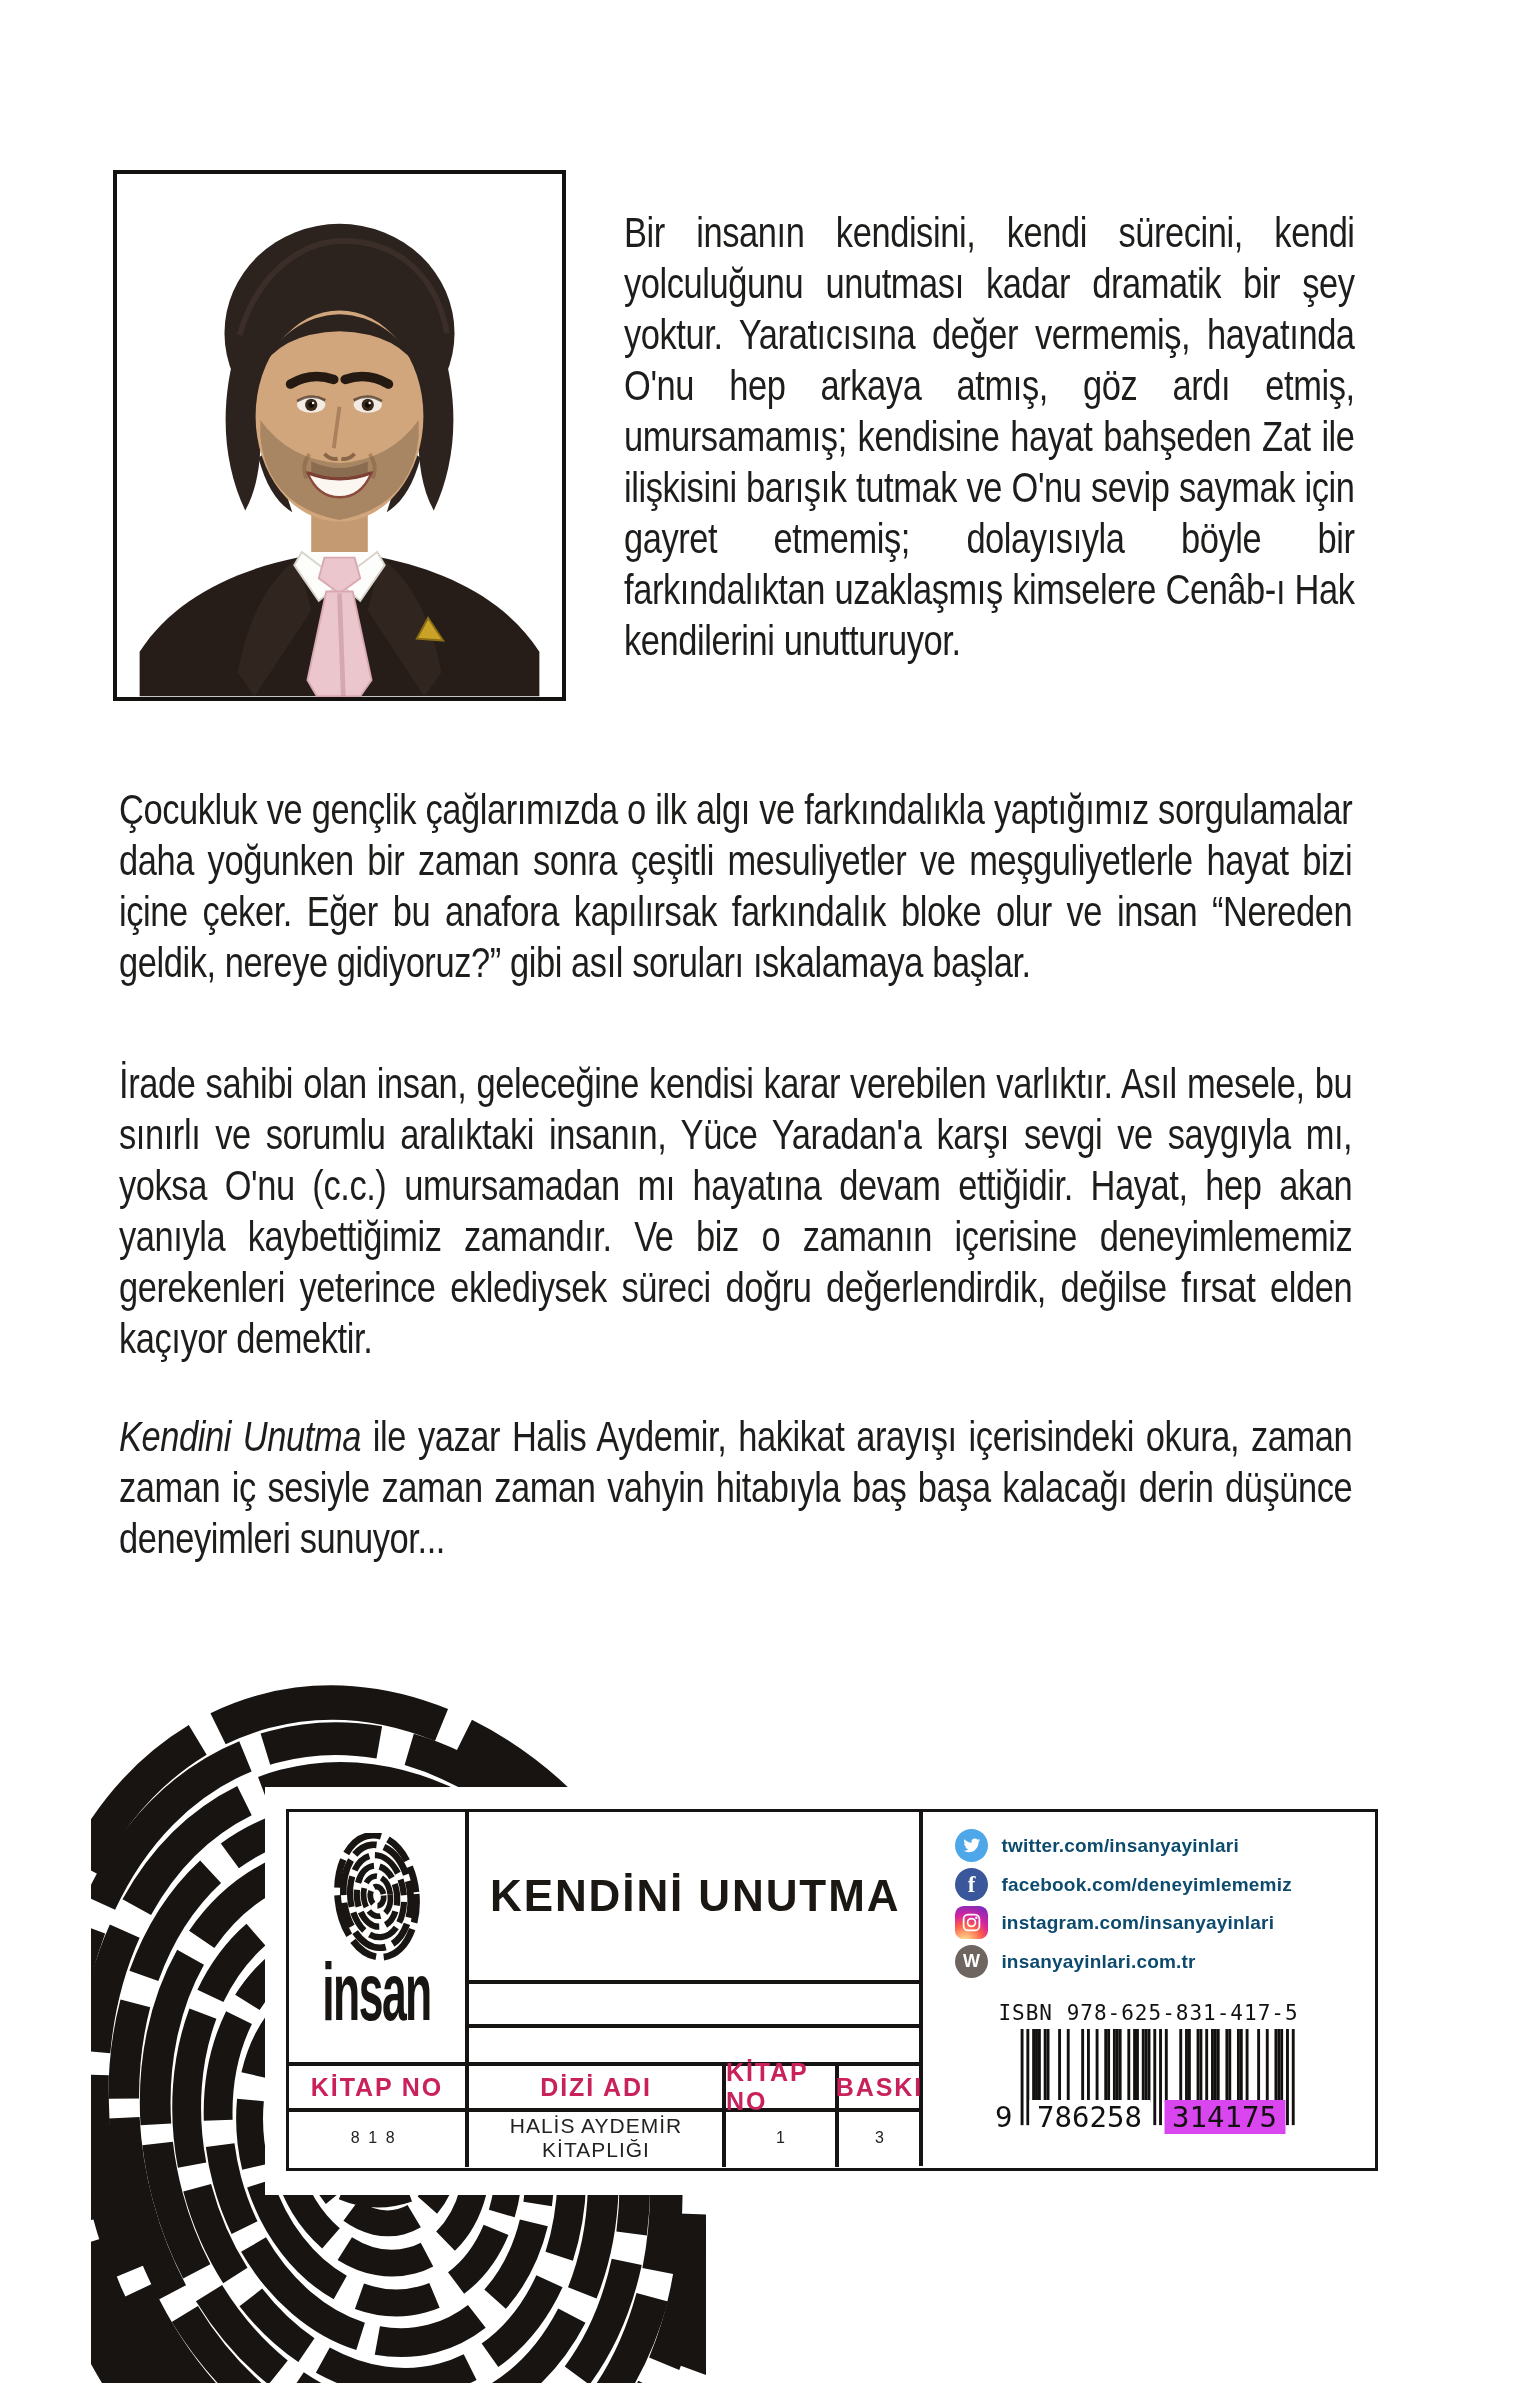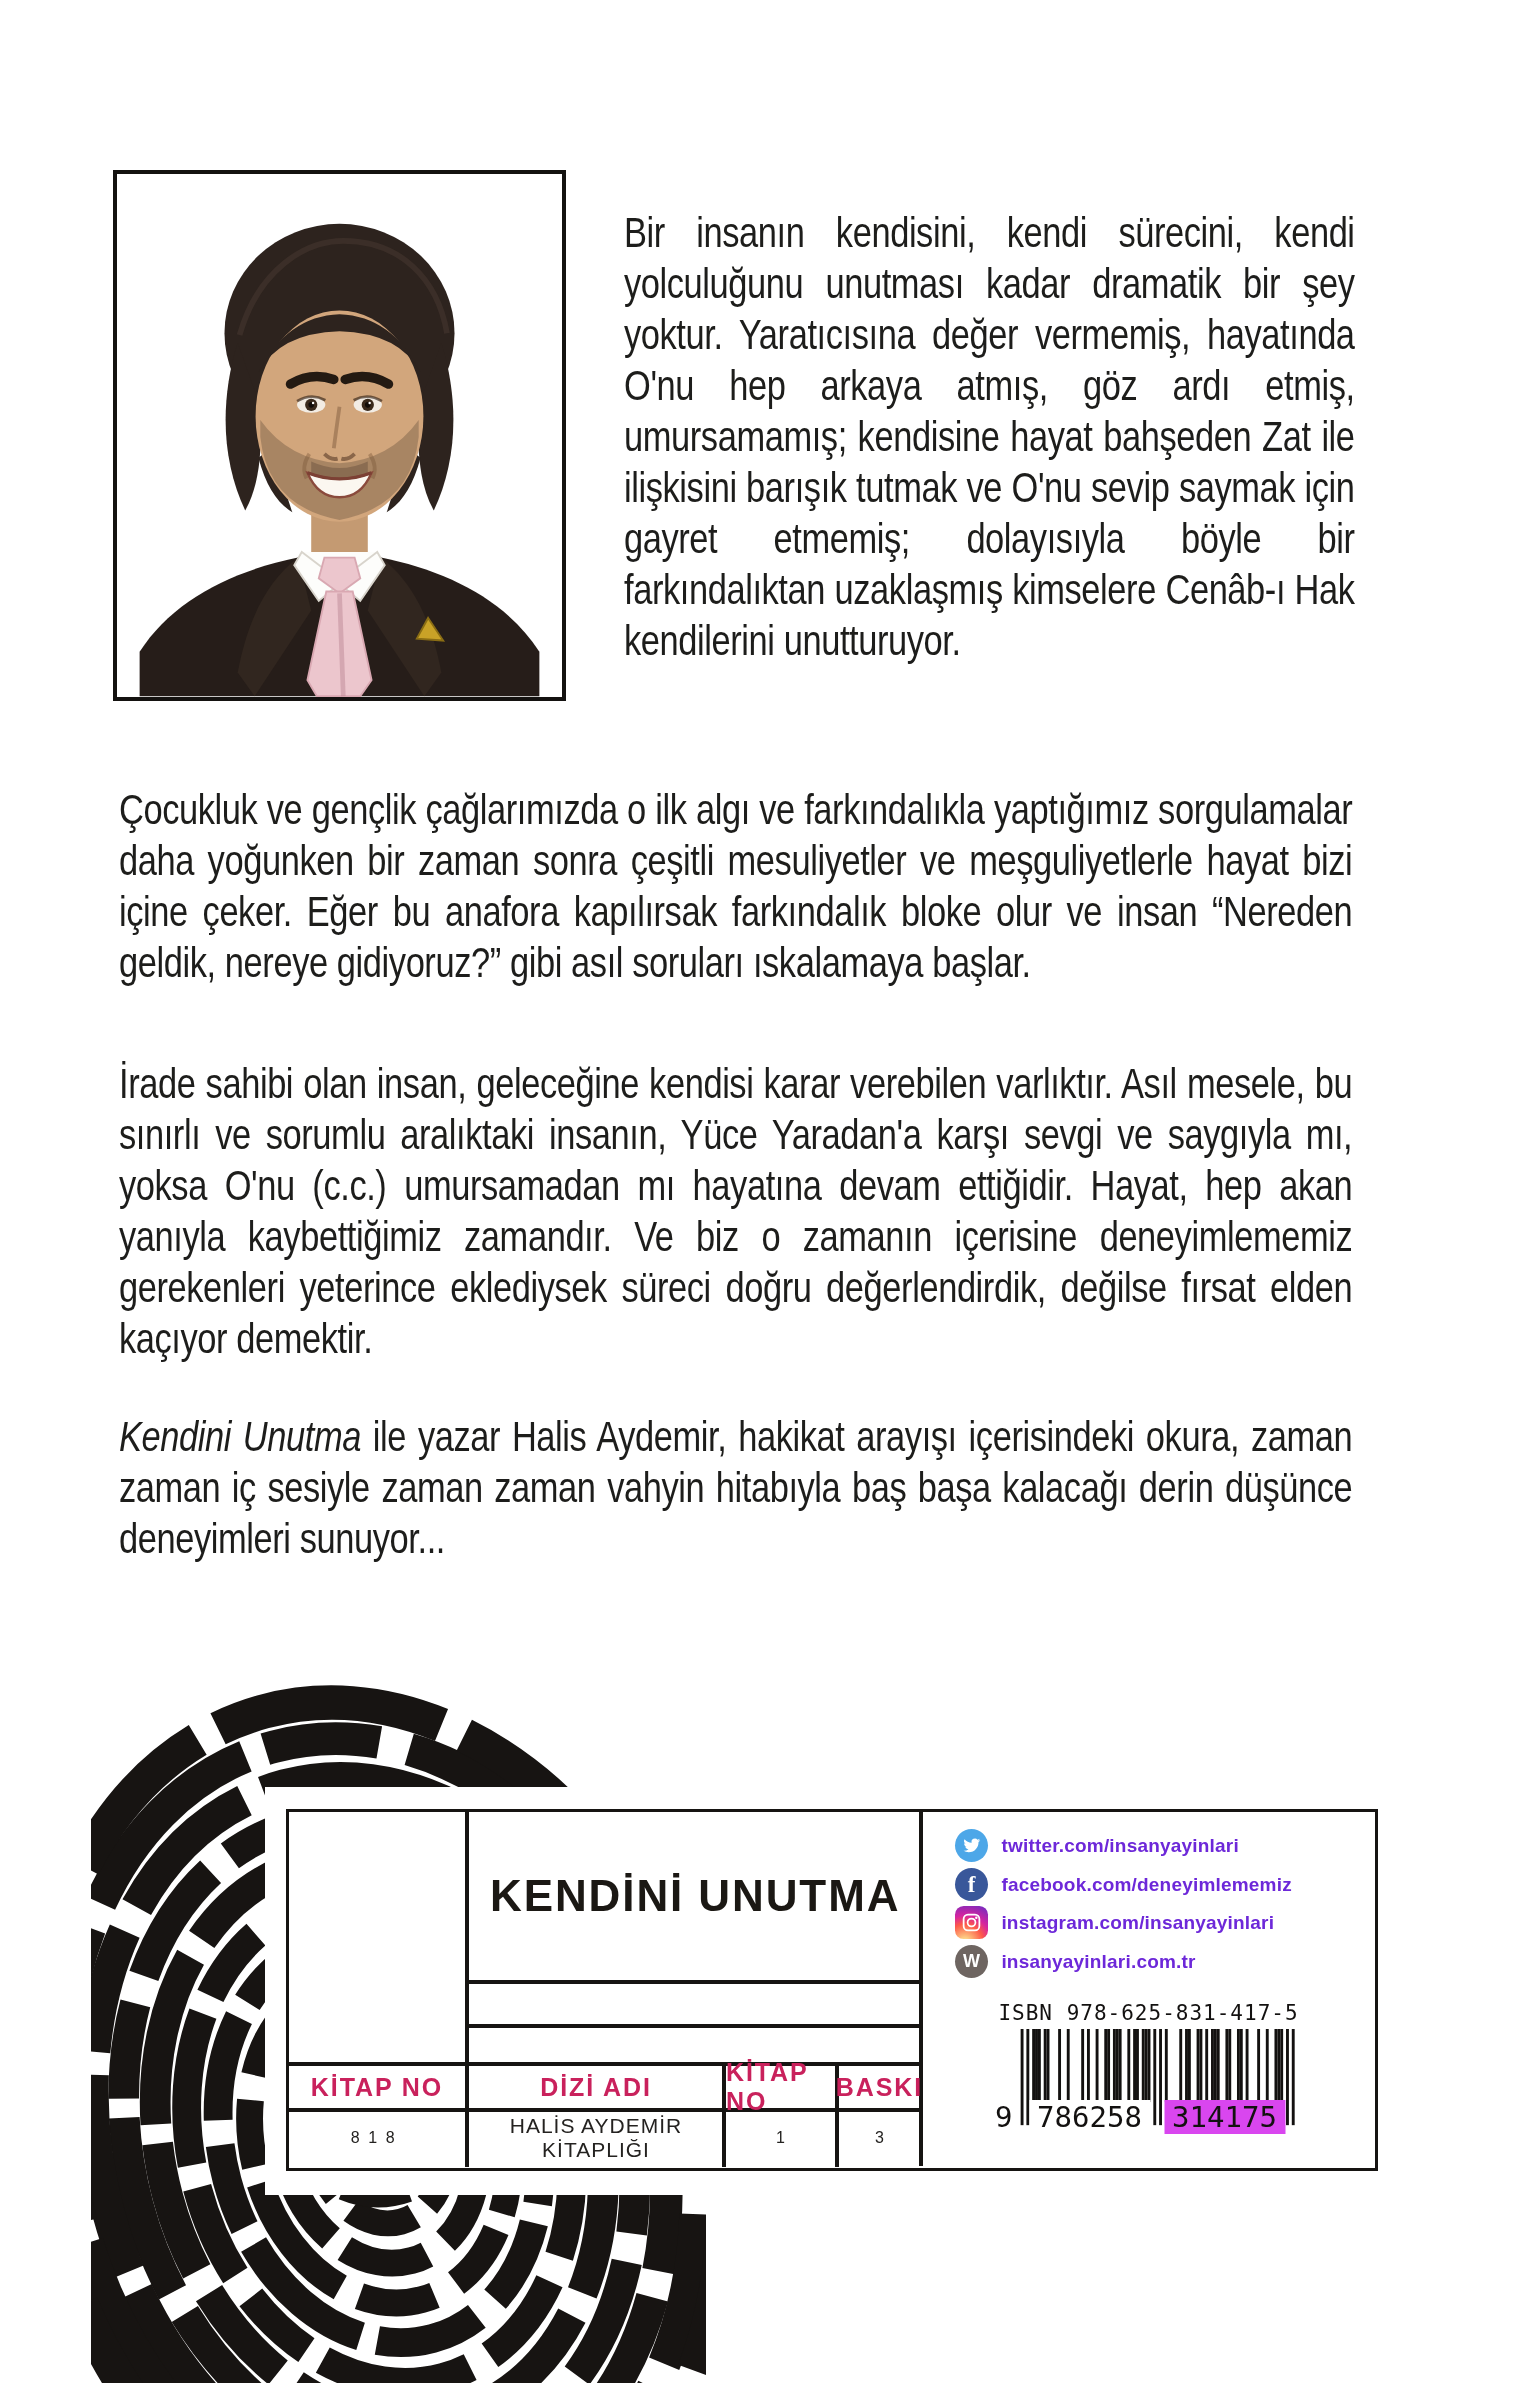--- a/index.html
+++ b/index.html
@@ -48,21 +48,21 @@
   .hdr,.val{top:254px;height:42px;}
   .row-val{top:300px;height:51px;}
   .c1{left:0;width:176px;} .c2{left:180px;width:254px;} .c3{left:437px;width:109px;} .c4{left:550px;width:81px;}
   .val-kitapno{letter-spacing:8.6px;}
   .val-dizi{font-size:21px;line-height:24px;letter-spacing:1px;display:flex;align-items:center;justify-content:center;}
 
   
   .right-col{position:absolute;left:634px;top:0;width:451px;height:354px;}
   .social-row{position:absolute;left:32px;height:33px;display:flex;align-items:center;}
   .social-row .icon{width:33px;height:33px;flex:0 0 33px;display:flex;align-items:center;justify-content:center;}
-  .social-label{margin-left:13.4px;font-weight:bold;font-size:19px;letter-spacing:0.2px;color:#6d28d9;}
+  .social-label{margin-left:13.4px;font-weight:bold;font-size:19px;letter-spacing:0.2px;color:#0c4a6e;}
   .ic-circle{width:33px;height:33px;border-radius:50%;display:flex;align-items:center;justify-content:center;}
   .ic-twitter{background:#4da7e8;}
   .ic-facebook{background:#39579a;color:#fff;font-weight:bold;font-size:23px;font-family:"Liberation Serif",serif;}
   .ic-web{background:#6e6561;color:#fff;font-weight:bold;font-size:18px;}
   .ic-insta{width:33px;height:33px;border-radius:8.6px;
             background:radial-gradient(circle at 30% 110%, #fdf497 0%, #fd5949 42%, #d6249f 62%, #7d2bbd 92%);
             display:flex;align-items:center;justify-content:center;}
 
   .barcode-wrap{position:absolute;left:50%;top:189px;transform:translateX(-50%);width:303px;}
   .isbn-label{font-family:"DejaVu Sans Mono",monospace;font-size:21px;letter-spacing:1px;
@@ -168,20 +168,33 @@
     <div class="line" style="left:176px;top:0;width:3.8px;height:250px"></div>
     <div class="line" style="left:180px;top:168px;width:451px;height:3.8px"></div>
     <div class="line" style="left:180px;top:212px;width:451px;height:3.8px"></div>
     <div class="line" style="left:0;top:250px;width:630px;height:3.8px"></div>
     <div class="line" style="left:0;top:296px;width:630px;height:3.8px"></div>
     <div class="line" style="left:176px;top:254px;width:3.8px;height:101px"></div>
     <div class="line" style="left:433px;top:254px;width:3.8px;height:101px"></div>
     <div class="line" style="left:546px;top:254px;width:3.8px;height:101px"></div>
     <div class="line" style="left:630px;top:0;width:3.8px;height:354px"></div>
 
+    <div class="cell logo-cell">
+      <svg width="88" height="136" viewBox="0 0 92 142">
+        <g fill="none" stroke="#181512" transform="rotate(-6 46 66)">
+          <ellipse cx="46" cy="66" rx="7" ry="10" stroke-width="6" stroke-dasharray="14 5"></ellipse>
+          <ellipse cx="46" cy="66" rx="14" ry="21" stroke-width="6" stroke-dasharray="20 6 14 5"></ellipse>
+          <ellipse cx="46" cy="66" rx="21" ry="32" stroke-width="6.5" stroke-dasharray="26 6 18 7" stroke-dashoffset="14"></ellipse>
+          <ellipse cx="46" cy="66" rx="28" ry="43" stroke-width="6.5" stroke-dasharray="32 7 22 6" stroke-dashoffset="30"></ellipse>
+          <ellipse cx="46" cy="66" rx="35" ry="54" stroke-width="7" stroke-dasharray="38 7 26 8" stroke-dashoffset="12"></ellipse>
+          <ellipse cx="46" cy="66" rx="41" ry="64" stroke-width="7" stroke-dasharray="44 8 30 7" stroke-dashoffset="50"></ellipse>
+        </g>
+      </svg>
+      <div class="logo-word">insan</div>
+    </div>
 
     <div class="cell title-cell">
       <span class="box-title">KENDİNİ UNUTMA</span>
     </div>
 
     <div class="cell hdr c1">KİTAP NO</div>
     <div class="cell hdr c2">DİZİ ADI</div>
     <div class="cell hdr c3">KİTAP NO</div>
     <div class="cell hdr c4">BASKI</div>
 

